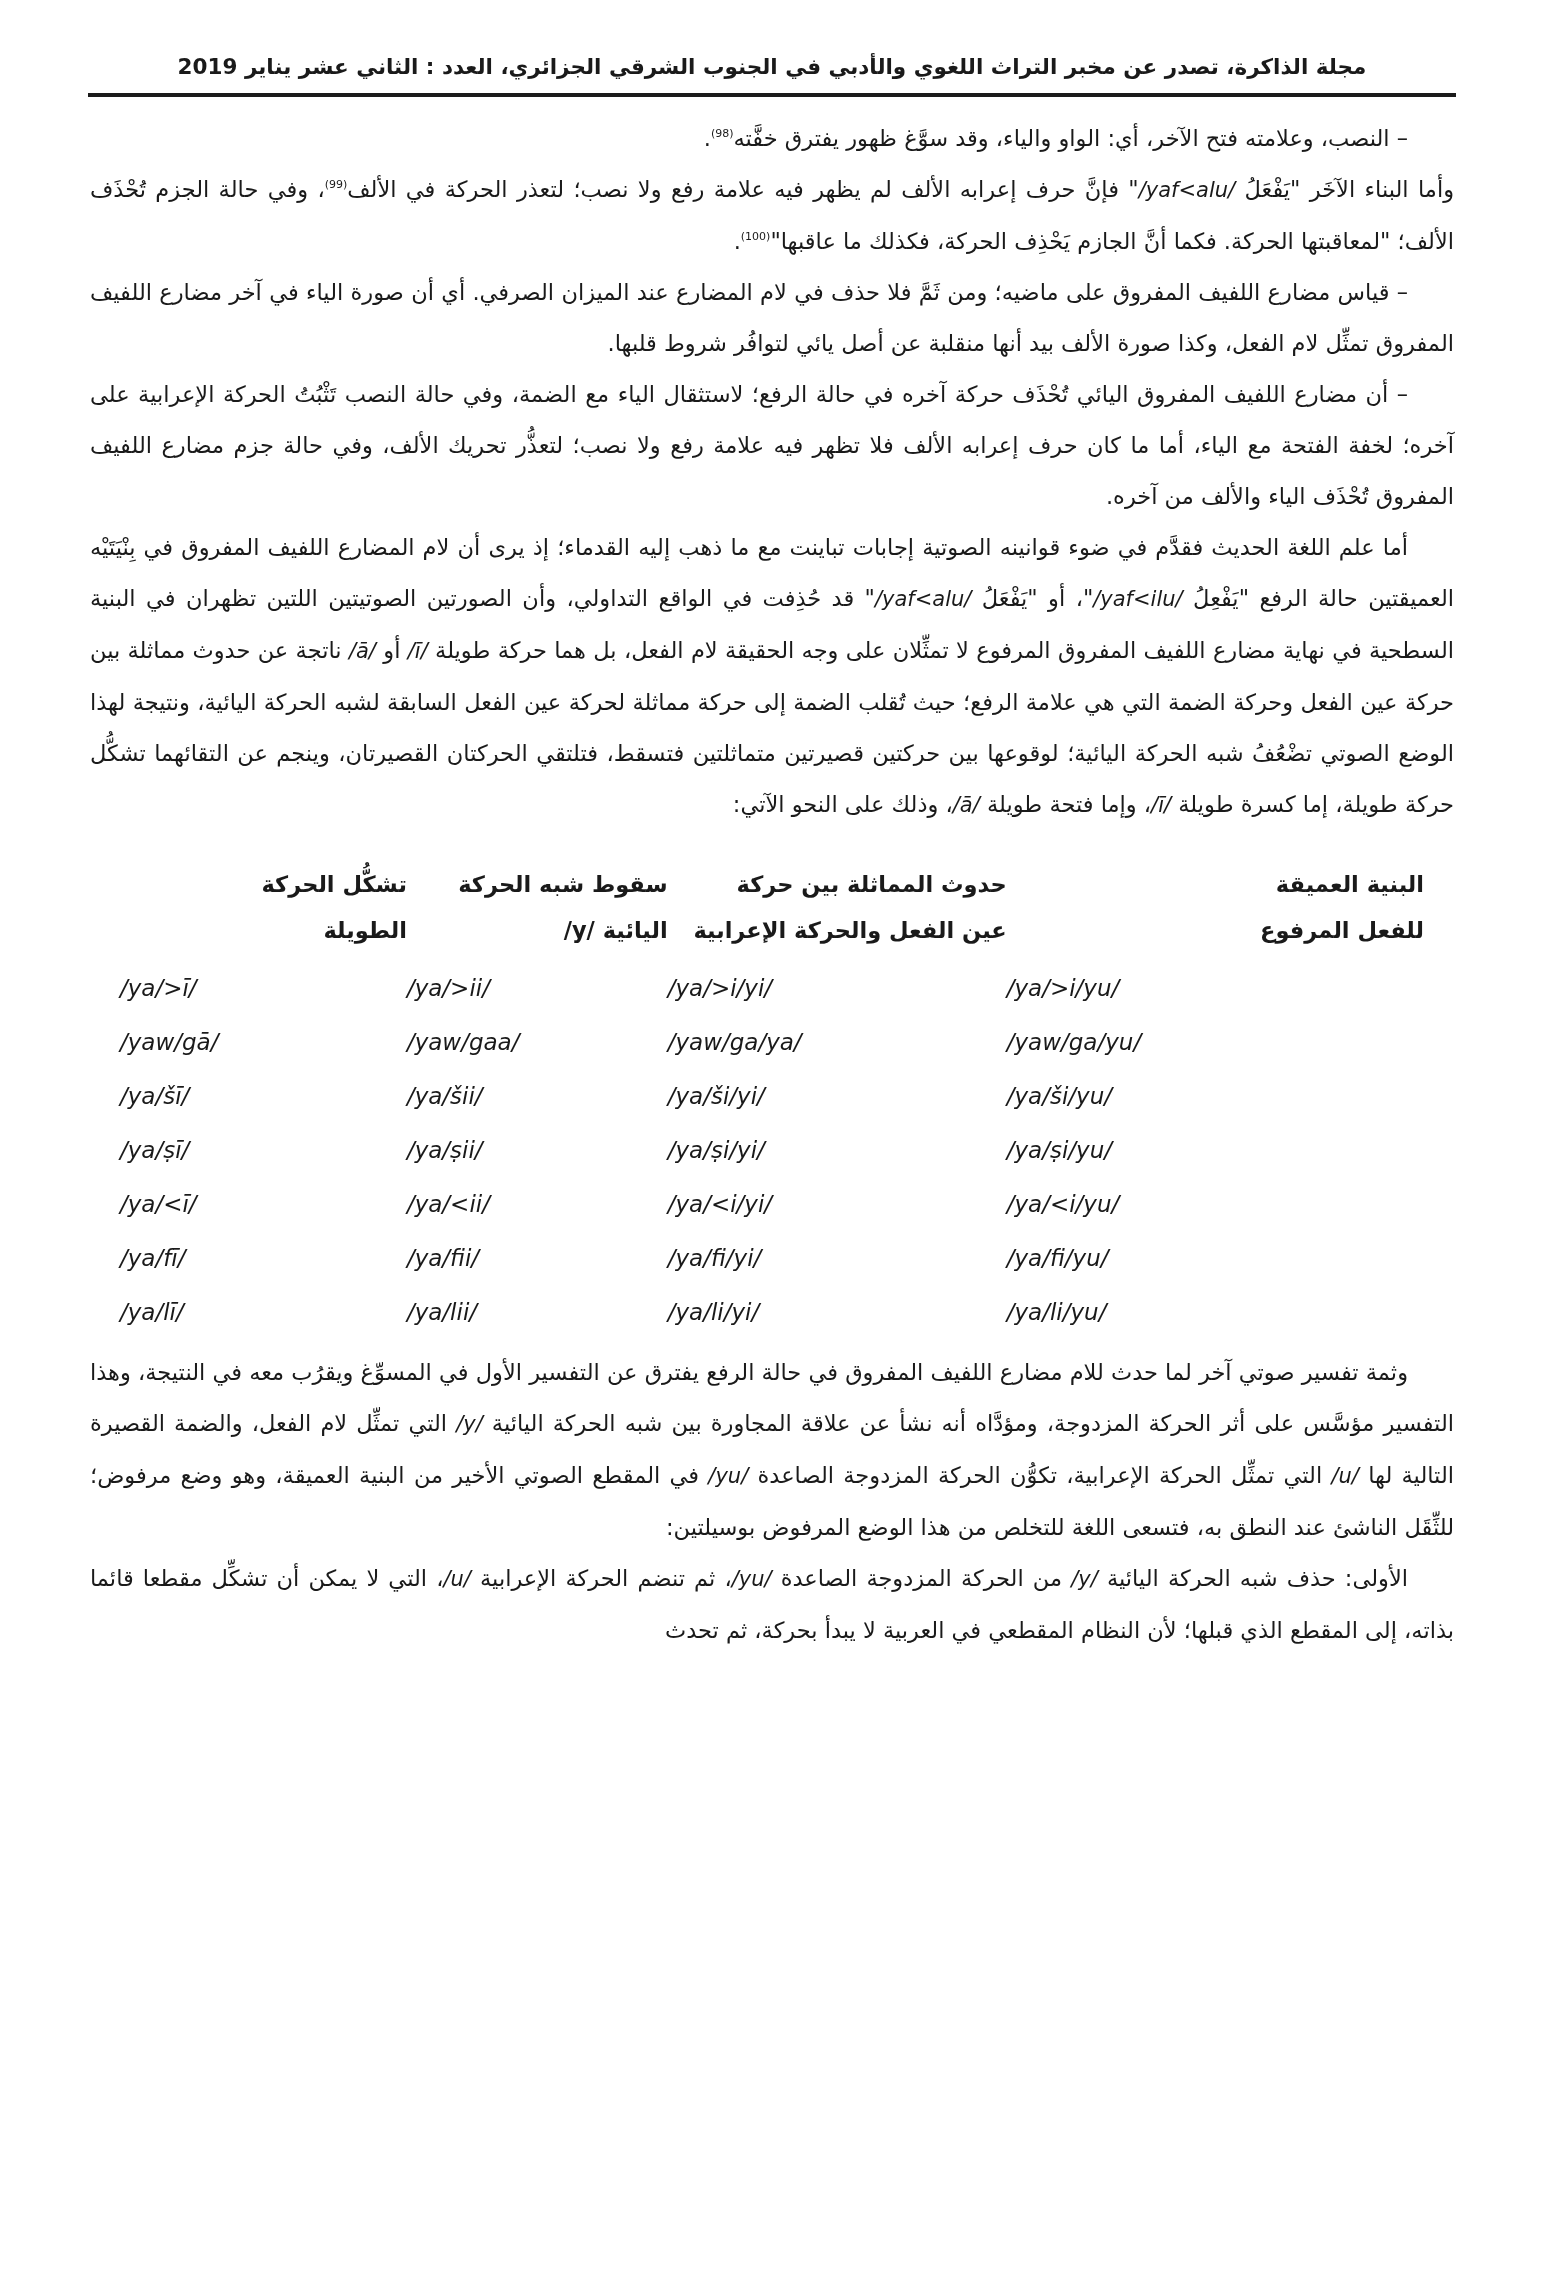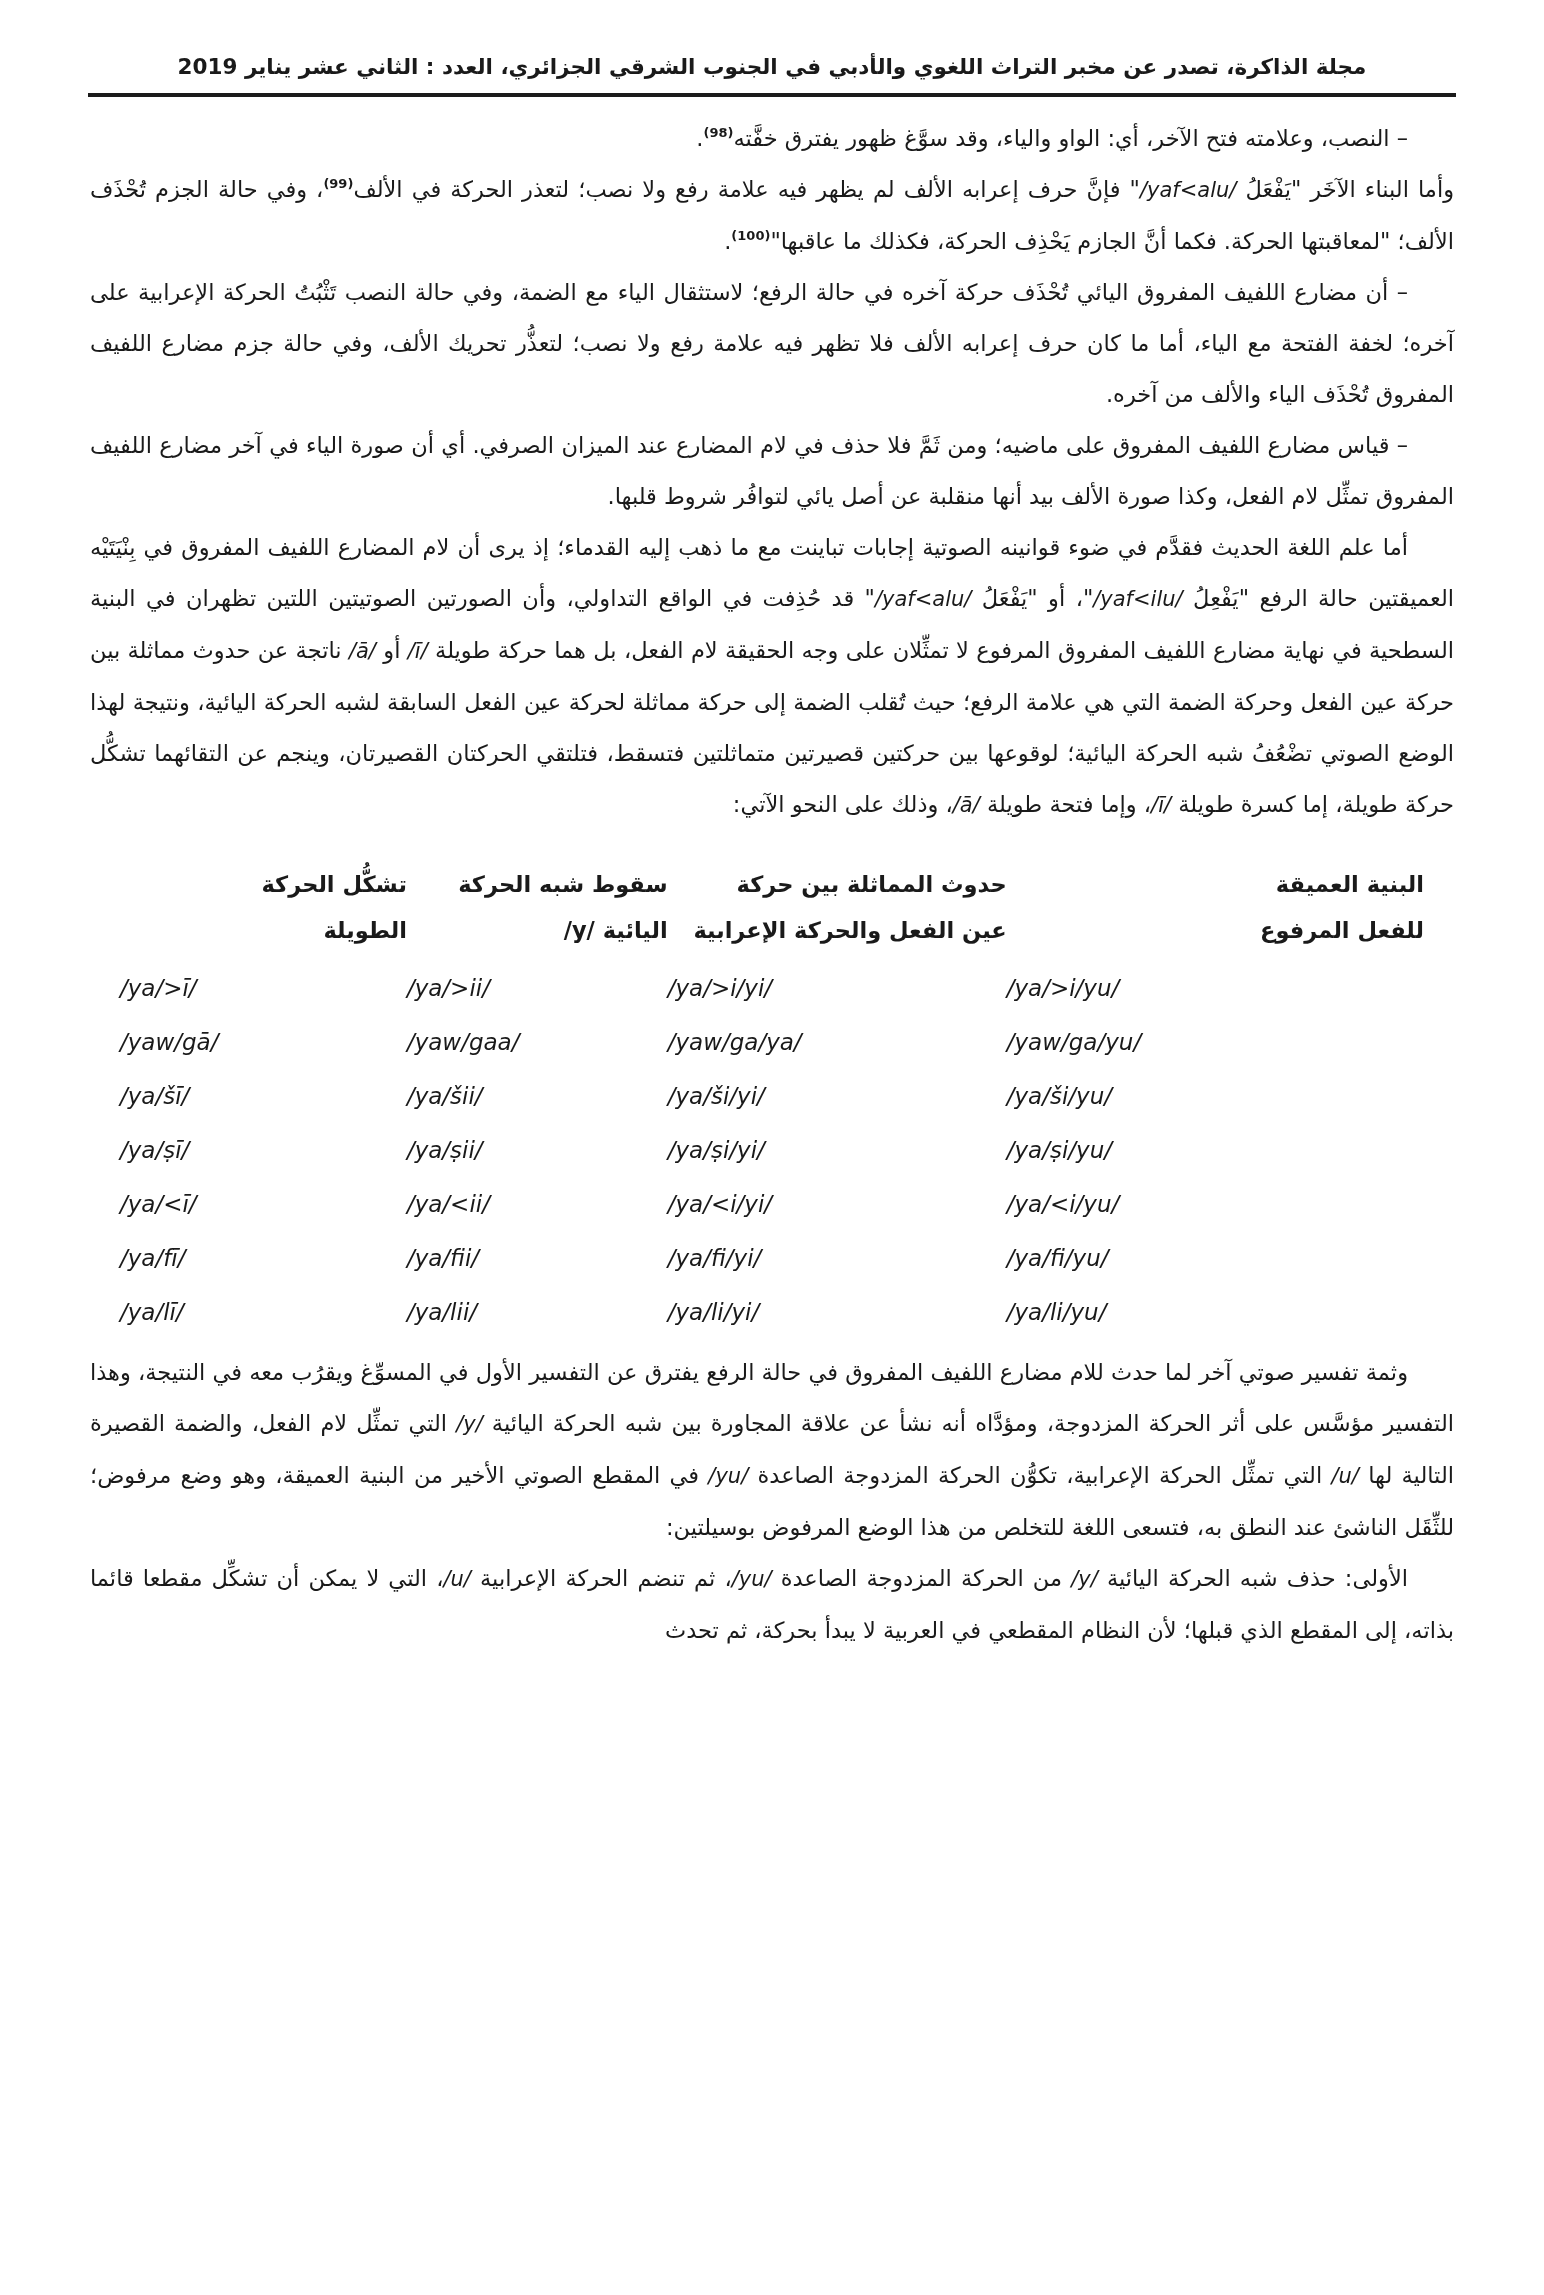--- a/index.html
+++ b/index.html
@@ -16,21 +16,21 @@
   .content{margin:0 90px;direction:rtl;}
   #content-top{margin-top:16px;}
   .para{
     font-size:22.5px;line-height:51px;text-align:justify;margin:0;
   }
   .para.indent{text-indent:46px;}
   .latin{
     direction:ltr;unicode-bidi:isolate;font-style:italic;
     font-family:"DejaVu Sans", sans-serif;font-size:21px;margin-top:34px;
   }
-  sup.fn{font-size:13px;line-height:0;vertical-align:9px;font-weight:bold;}
+  sup.fn{font-size:11px;line-height:0;vertical-align:9px;font-weight:normal;}
   .phon-table-wrap{margin:28px 120px 8px 120px;}
   table.phon{width:100%;border-collapse:collapse;direction:rtl;}
   table.phon th{
     font-size:22.5px;font-weight:bold;text-align:right;vertical-align:top;
     padding:2px 0 8px 0;line-height:46px;direction:rtl;
   }
   table.phon th:nth-child(1){width:32%;}
   table.phon th:nth-child(2){width:26%;}
   table.phon th:nth-child(3){width:20%;}
   table.phon th:nth-child(4){width:22%;}
@@ -48,22 +48,22 @@
 
 <div class="page">
 
   <div class="journal-line">مجلة الذاكرة، تصدر عن مخبر التراث اللغوي والأدبي في الجنوب الشرقي الجزائري، العدد : الثاني عشر يناير 2019</div>
 
   <div class="rule"></div>
 
   <div class="content" id="content-top">
       <p class="para indent"><span>– النصب، وعلامته فتح الآخر، أي: الواو والياء، وقد سوَّغ ظهور يفترق خفَّته</span><sup class="fn">(98)</sup><span>.</span></p>
       <p class="para"><span>وأما البناء الآخَر "يَفْعَلُ </span><span class="latin">/yaf&lt;alu/</span><span>" فإنَّ حرف إعرابه الألف لم يظهر فيه علامة رفع ولا نصب؛ لتعذر الحركة في الألف</span><sup class="fn">(99)</sup><span>، وفي حالة الجزم تُحْذَف الألف؛ "لمعاقبتها الحركة. فكما أنَّ الجازم يَحْذِف الحركة، فكذلك ما عاقبها"</span><sup class="fn">(100)</sup><span>.</span></p>
+      <p class="para indent"><span>– قياس مضارع اللفيف المفروق على ماضيه؛ ومن ثَمَّ فلا حذف في لام المضارع عند الميزان الصرفي. أي أن صورة الياء في آخر مضارع اللفيف المفروق تمثِّل لام الفعل، وكذا صورة الألف بيد أنها منقلبة عن أصل يائي لتوافُر شروط قلبها.</span></p>
       <p class="para indent"><span>– أن مضارع اللفيف المفروق اليائي تُحْذَف حركة آخره في حالة الرفع؛ لاستثقال الياء مع الضمة، وفي حالة النصب تَثْبُتُ الحركة الإعرابية على آخره؛ لخفة الفتحة مع الياء، أما ما كان حرف إعرابه الألف فلا تظهر فيه علامة رفع ولا نصب؛ لتعذُّر تحريك الألف، وفي حالة جزم مضارع اللفيف المفروق تُحْذَف الياء والألف من آخره.</span></p>
-      <p class="para indent"><span>– قياس مضارع اللفيف المفروق على ماضيه؛ ومن ثَمَّ فلا حذف في لام المضارع عند الميزان الصرفي. أي أن صورة الياء في آخر مضارع اللفيف المفروق تمثِّل لام الفعل، وكذا صورة الألف بيد أنها منقلبة عن أصل يائي لتوافُر شروط قلبها.</span></p>
       <p class="para indent"><span>أما علم اللغة الحديث فقدَّم في ضوء قوانينه الصوتية إجابات تباينت مع ما ذهب إليه القدماء؛ إذ يرى أن لام المضارع اللفيف المفروق في بِنْيَتَيْه العميقتين حالة الرفع "يَفْعِلُ </span><span class="latin">/yaf&lt;ilu/</span><span>"، أو "يَفْعَلُ </span><span class="latin">/yaf&lt;alu/</span><span>" قد حُذِفت في الواقع التداولي، وأن الصورتين الصوتيتين اللتين تظهران في البنية السطحية في نهاية مضارع اللفيف المفروق المرفوع لا تمثِّلان على وجه الحقيقة لام الفعل، بل هما حركة طويلة </span><span class="latin">/ī/</span><span> أو </span><span class="latin">/ā/</span><span> ناتجة عن حدوث مماثلة بين حركة عين الفعل وحركة الضمة التي هي علامة الرفع؛ حيث تُقلب الضمة إلى حركة مماثلة لحركة عين الفعل السابقة لشبه الحركة اليائية، ونتيجة لهذا الوضع الصوتي تضْعُفُ شبه الحركة اليائية؛ لوقوعها بين حركتين قصيرتين متماثلتين فتسقط، فتلتقي الحركتان القصيرتان، وينجم عن التقائهما تشكُّل حركة طويلة، إما كسرة طويلة </span><span class="latin">/ī/</span><span>، وإما فتحة طويلة </span><span class="latin">/ā/</span><span>، وذلك على النحو الآتي:</span></p>
     </div>
 
   <div class="phon-table-wrap">
     <table class="phon" id="phon-table">
         <thead>
           <tr>
             <th>
               <div>البنية العميقة</div>
               <div>للفعل المرفوع</div>

